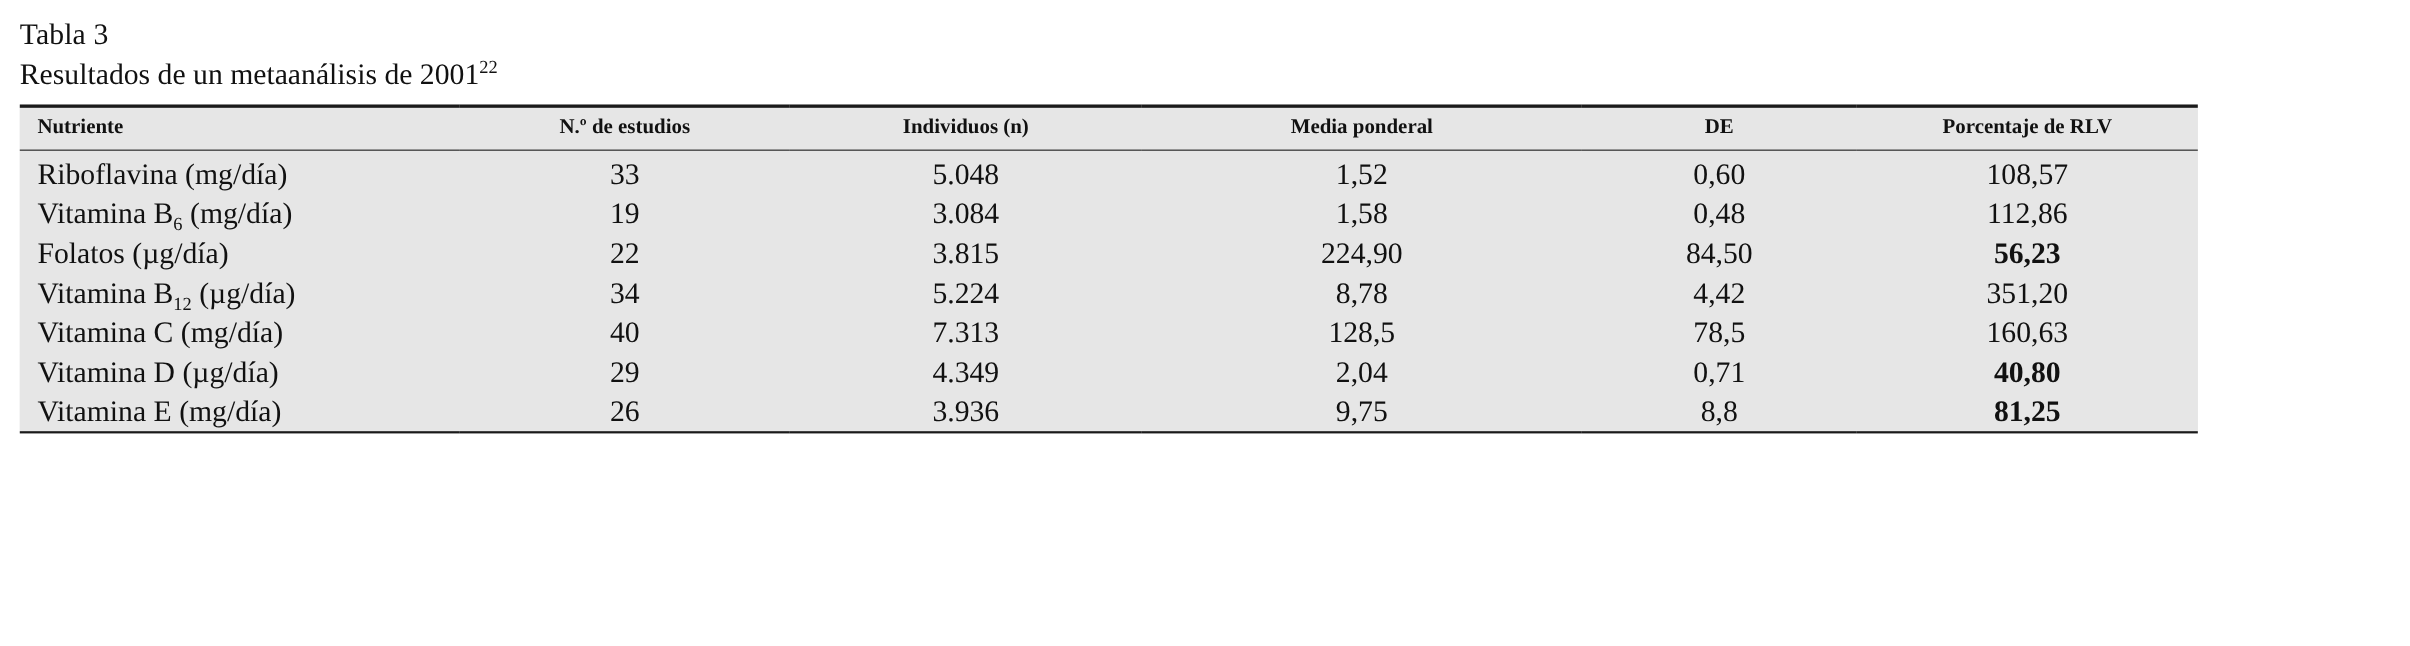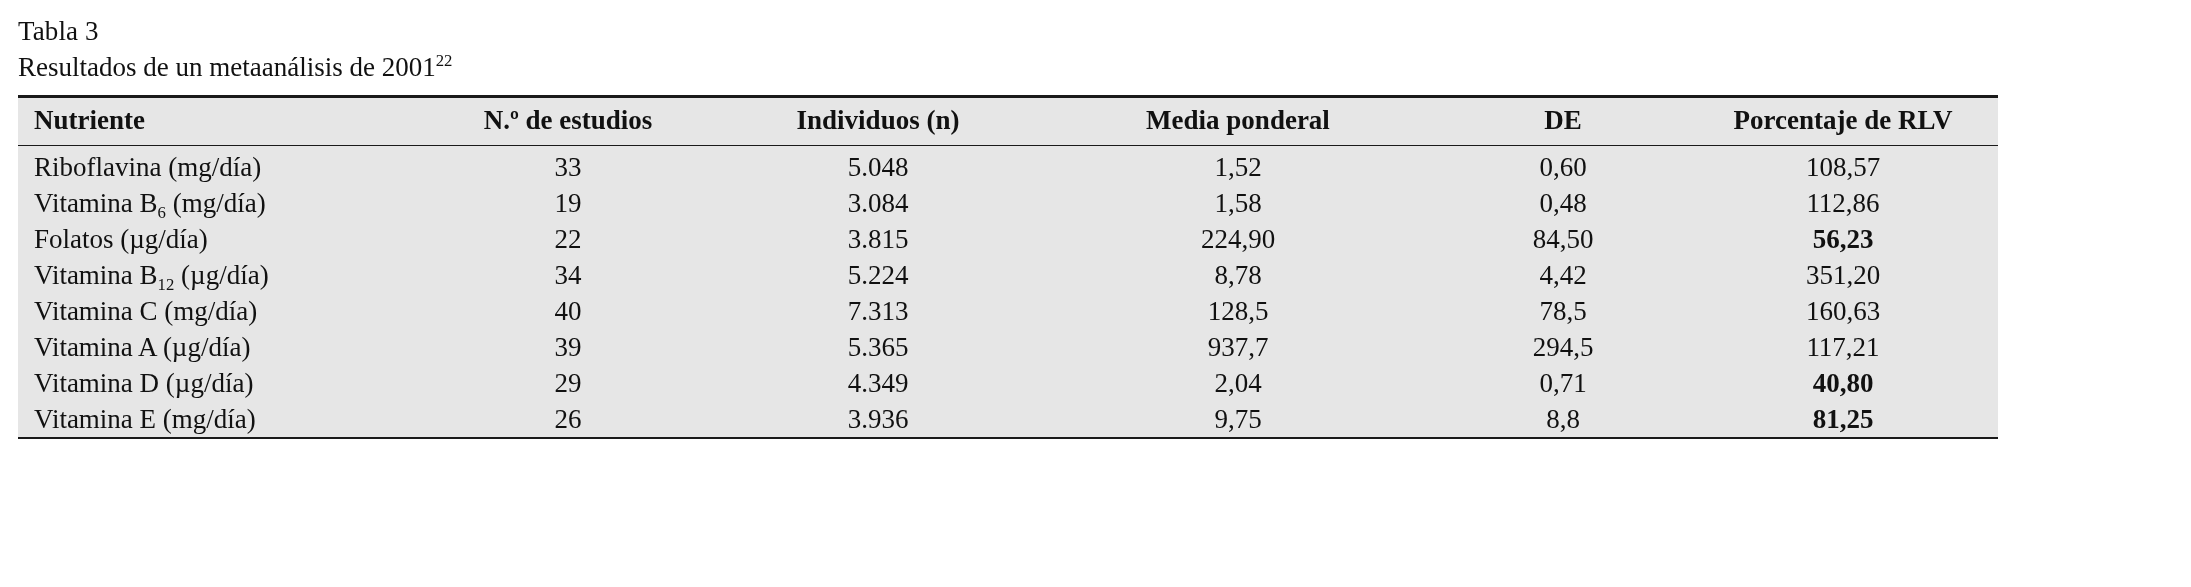--- a/index.html
+++ b/index.html
@@ -49,21 +49,21 @@
     margin-top: 11px;
   }
   table.data-table {
     width: 1980px;
     border-collapse: collapse;
     background: #e6e6e6;
     table-layout: fixed;
   }
   table.data-table thead th {
     font-weight: bold;
-    font-size: 27px;
+    font-size: 19px;
     padding: 7px 0 9px 0;
     text-align: center;
     border-top: 3px solid #1a1a1a;
     border-bottom: 1.5px solid #1a1a1a;
     background: #e6e6e6;
   }
   table.data-table thead th.col-nutrient {
     text-align: left;
     padding-left: 16px;
   }
@@ -170,28 +170,20 @@
           </tr>
           <tr>
             <td class="col-nutrient"><span>Vitamina C</span><span> (mg/día)</span></td>
             <td>40</td>
             <td>7.313</td>
             <td>128,5</td>
             <td>78,5</td>
             <td>160,63</td>
           </tr>
           <tr>
-            <td class="col-nutrient"><span>Vitamina A</span><span> (µg/día)</span></td>
-            <td>39</td>
-            <td>5.365</td>
-            <td>937,7</td>
-            <td>294,5</td>
-            <td>117,21</td>
-          </tr>
-          <tr>
             <td class="col-nutrient"><span>Vitamina D</span><span> (µg/día)</span></td>
             <td>29</td>
             <td>4.349</td>
             <td>2,04</td>
             <td>0,71</td>
             <td class="bold-val">40,80</td>
           </tr>
           <tr>
             <td class="col-nutrient"><span>Vitamina E</span><span> (mg/día)</span></td>
             <td>26</td>

